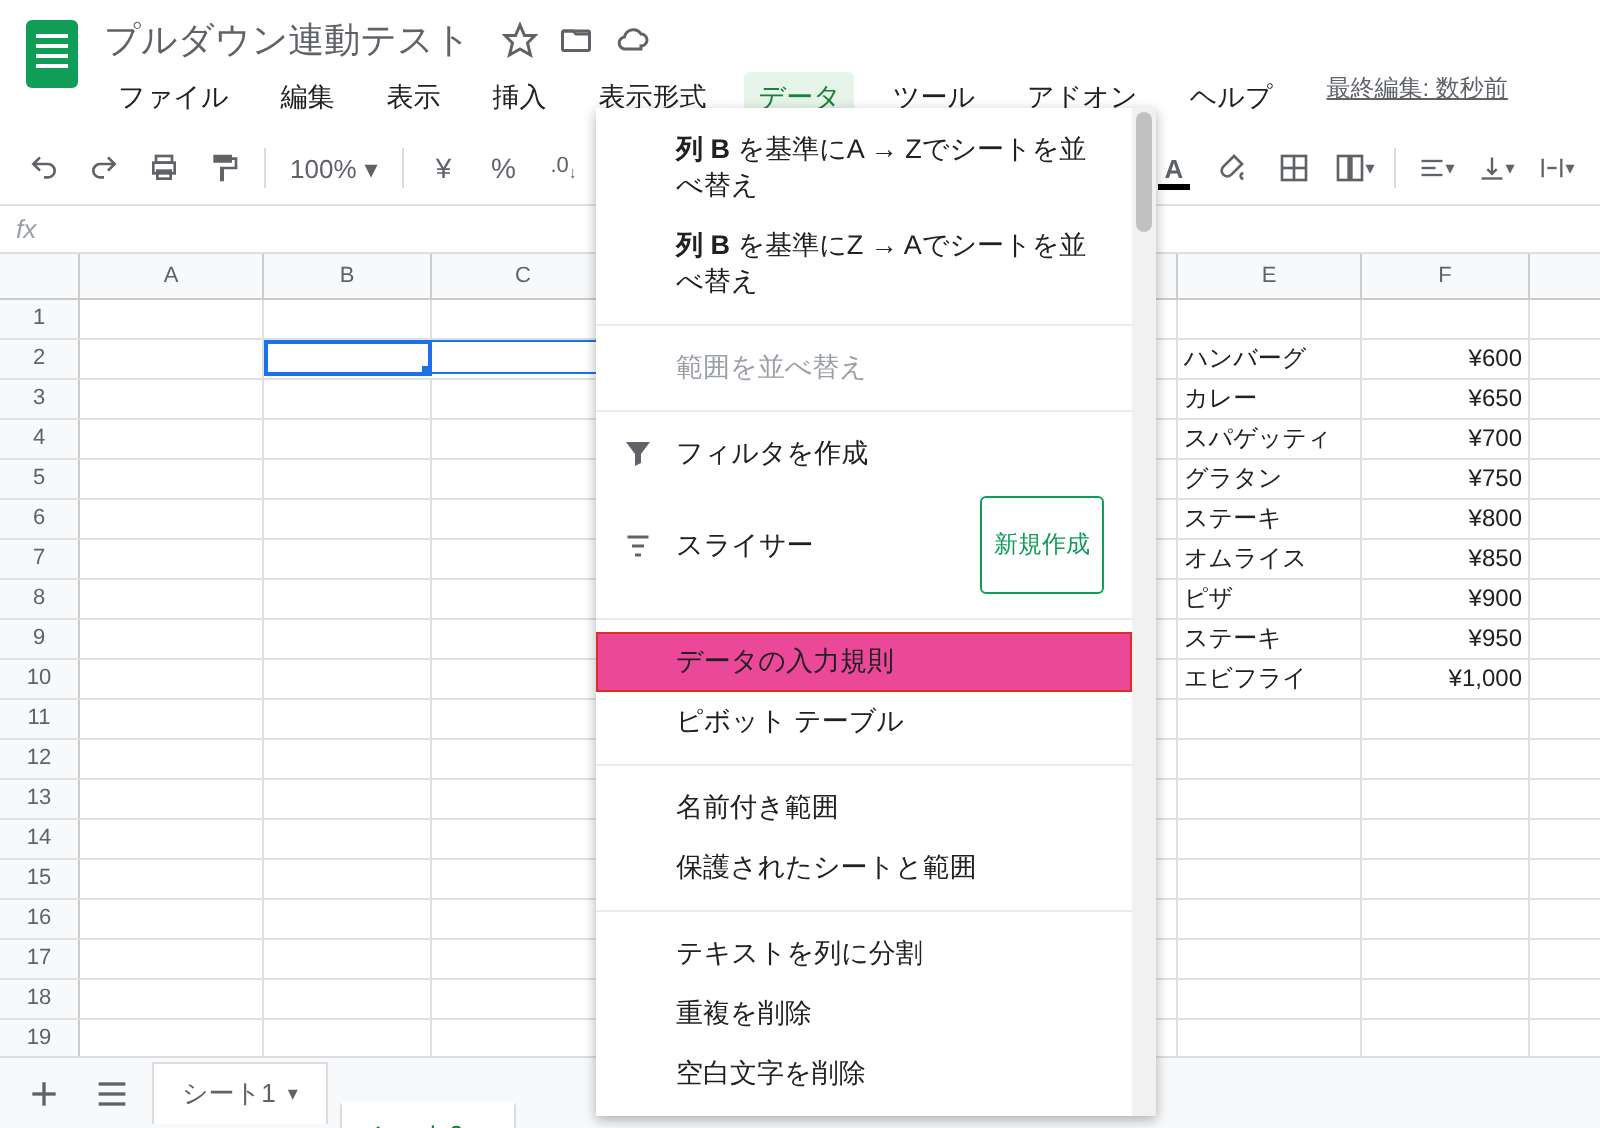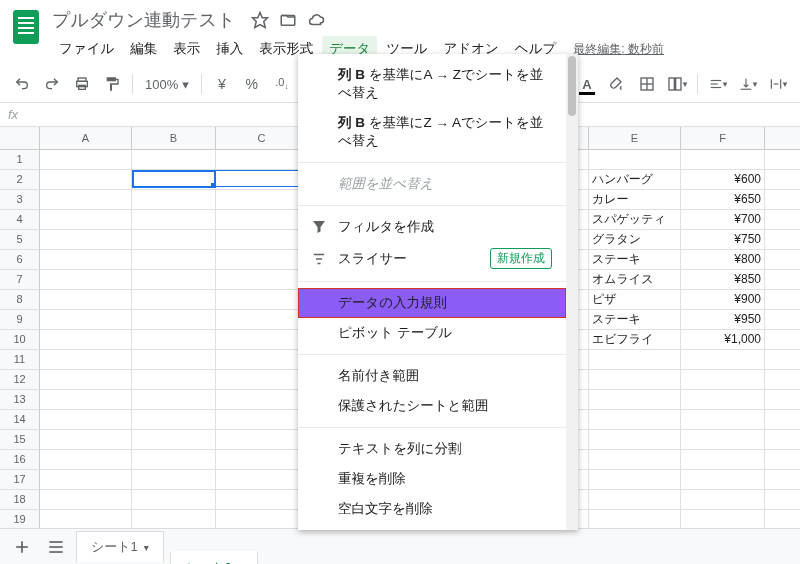--- a/index.html
+++ b/index.html
@@ -7,21 +7,21 @@
   
   
   .header { display: flex; align-items: flex-start; padding: 8px 8px 0 8px; }
   .logo { width: 36px; height: 36px; margin-right: 8px; }
   .logo-box { width: 26px; height: 34px; background: #0f9d58; border-radius: 3px; position: relative; margin: 2px auto; }
   .logo-box::before { content:""; position:absolute; left:5px; top:7px; width:16px; height:2px; background:#fff; box-shadow: 0 5px 0 #fff, 0 10px 0 #fff, 0 15px 0 #fff; }
   .title-area { flex: 1; }
   .doc-title { font-size: 18px; color: #5f6368; display: flex; align-items: center; gap: 12px; }
   .doc-title .icons { display: flex; gap: 10px; color: #5f6368; margin-left: 4px; }
   .doc-title .icons svg { width: 18px; height: 18px; }
-  .menubar { display: flex; gap: 2px; margin-top: 4px; font-size: 13.5px; align-items: center; }
+  .menubar { display: flex; gap: 12px; margin-top: 4px; font-size: 13.5px; }
   .menubar .mi { padding: 4px 7px; cursor: pointer; border-radius: 3px; }
   .menubar .mi.active { background: #e6f4ea; color: #188038; }
   .menubar .last-edit { margin-left: 8px; text-decoration: underline; color: #5f6368; font-size: 12px; }
   
   
   .toolbar { display: flex; align-items: center; padding: 4px 8px; border-bottom: 1px solid #e0e0e0; gap: 2px; margin-top: 4px; color: #5f6368; }
   .tb-btn { width: 28px; height: 28px; display: flex; align-items: center; justify-content: center; cursor: pointer; border-radius: 3px; }
   .tb-sep { width: 1px; height: 20px; background: #dadce0; margin: 0 4px; }
   .zoom { padding: 0 6px; font-size: 13px; display: flex; align-items: center; gap: 4px; }
   .tb-right { margin-left: auto; display: flex; align-items: center; gap: 2px; }
@@ -45,24 +45,24 @@
   .sel { border: 2px solid #1a73e8; height: 18px; line-height: 16px; position: relative; }
   .sel::after { content:""; position:absolute; right:-3px; bottom:-3px; width:6px; height:6px; background:#1a73e8; }
   .sel-ext { border-top: 1px solid #1a73e8; border-bottom: 1px solid #1a73e8; border-right: 1px solid #1a73e8; height: 17px; }
   
   
   .dropdown { position: absolute; top: 54px; left: 298px; width: 280px; background: #fff; box-shadow: 0 2px 6px rgba(0,0,0,.3); z-index: 100; padding: 6px 0; font-size: 13.5px; }
   .dd-scrollbar { position: absolute; right: 0; top: 0; bottom: 0; width: 12px; background: #f1f1f1; }
   .dd-thumb { position: absolute; right: 2px; top: 2px; width: 8px; height: 60px; background: #c1c1c1; border-radius: 4px; }
   .dd-inner { margin-right: 12px; }
   .dd-item { display: flex; align-items: center; padding: 6px 14px 6px 40px; cursor: pointer; position: relative; min-height: 26px; }
-  .dd-item.hover { background: #8b5cf6; }
+  .dd-item.hover { background: #ec4899; }
   .dd-item .label b { font-weight: bold; }
-  .dd-item .badge { margin-left: auto; border: 1px solid #0f9d58; color: #0f9d58; border-radius: 3px; padding: 1px 6px; font-size: 12px; }
-  .dd-item.disabled { color: #9aa0a6; font-style: italic; }
+  .dd-item .badge { margin-left: auto; border: 1px solid #0f9d58; color: #0f9d58; border-radius: 3px; padding: 15px 6px; font-size: 12px; }
+  .dd-item.disabled { color: #9aa0a6; }
   .dd-item .sub { position: absolute; right: 10px; color: #5f6368; }
   .dd-sep { height: 1px; background: #e8eaed; margin: 6px 0; }
   .dd-icon { position: absolute; left: 12px; width: 18px; height: 18px; color: #5f6368; }
   .boxed { outline: 1.5px solid #d93025; outline-offset: -1px; }
   
   
   .sheet-tabs { position: absolute; bottom: 0; left: 0; right: 0; height: 36px; border-top: 1px solid #dadce0; background: #f8f9fa; display: flex; align-items: center; padding: 0 8px; gap: 6px; }
   .st-btn { width: 28px; height: 28px; display: flex; align-items: center; justify-content: center; color: #5f6368; cursor: pointer; }
   .tab { padding: 6px 14px; background: #fff; border: 1px solid #dadce0; border-bottom: none; border-radius: 0; font-size: 13px; color: #5f6368; display: flex; align-items: center; gap: 6px; cursor: pointer; }
   .tab.active { color: #188038; border-top: 2px solid transparent; margin-top: 40px; }

